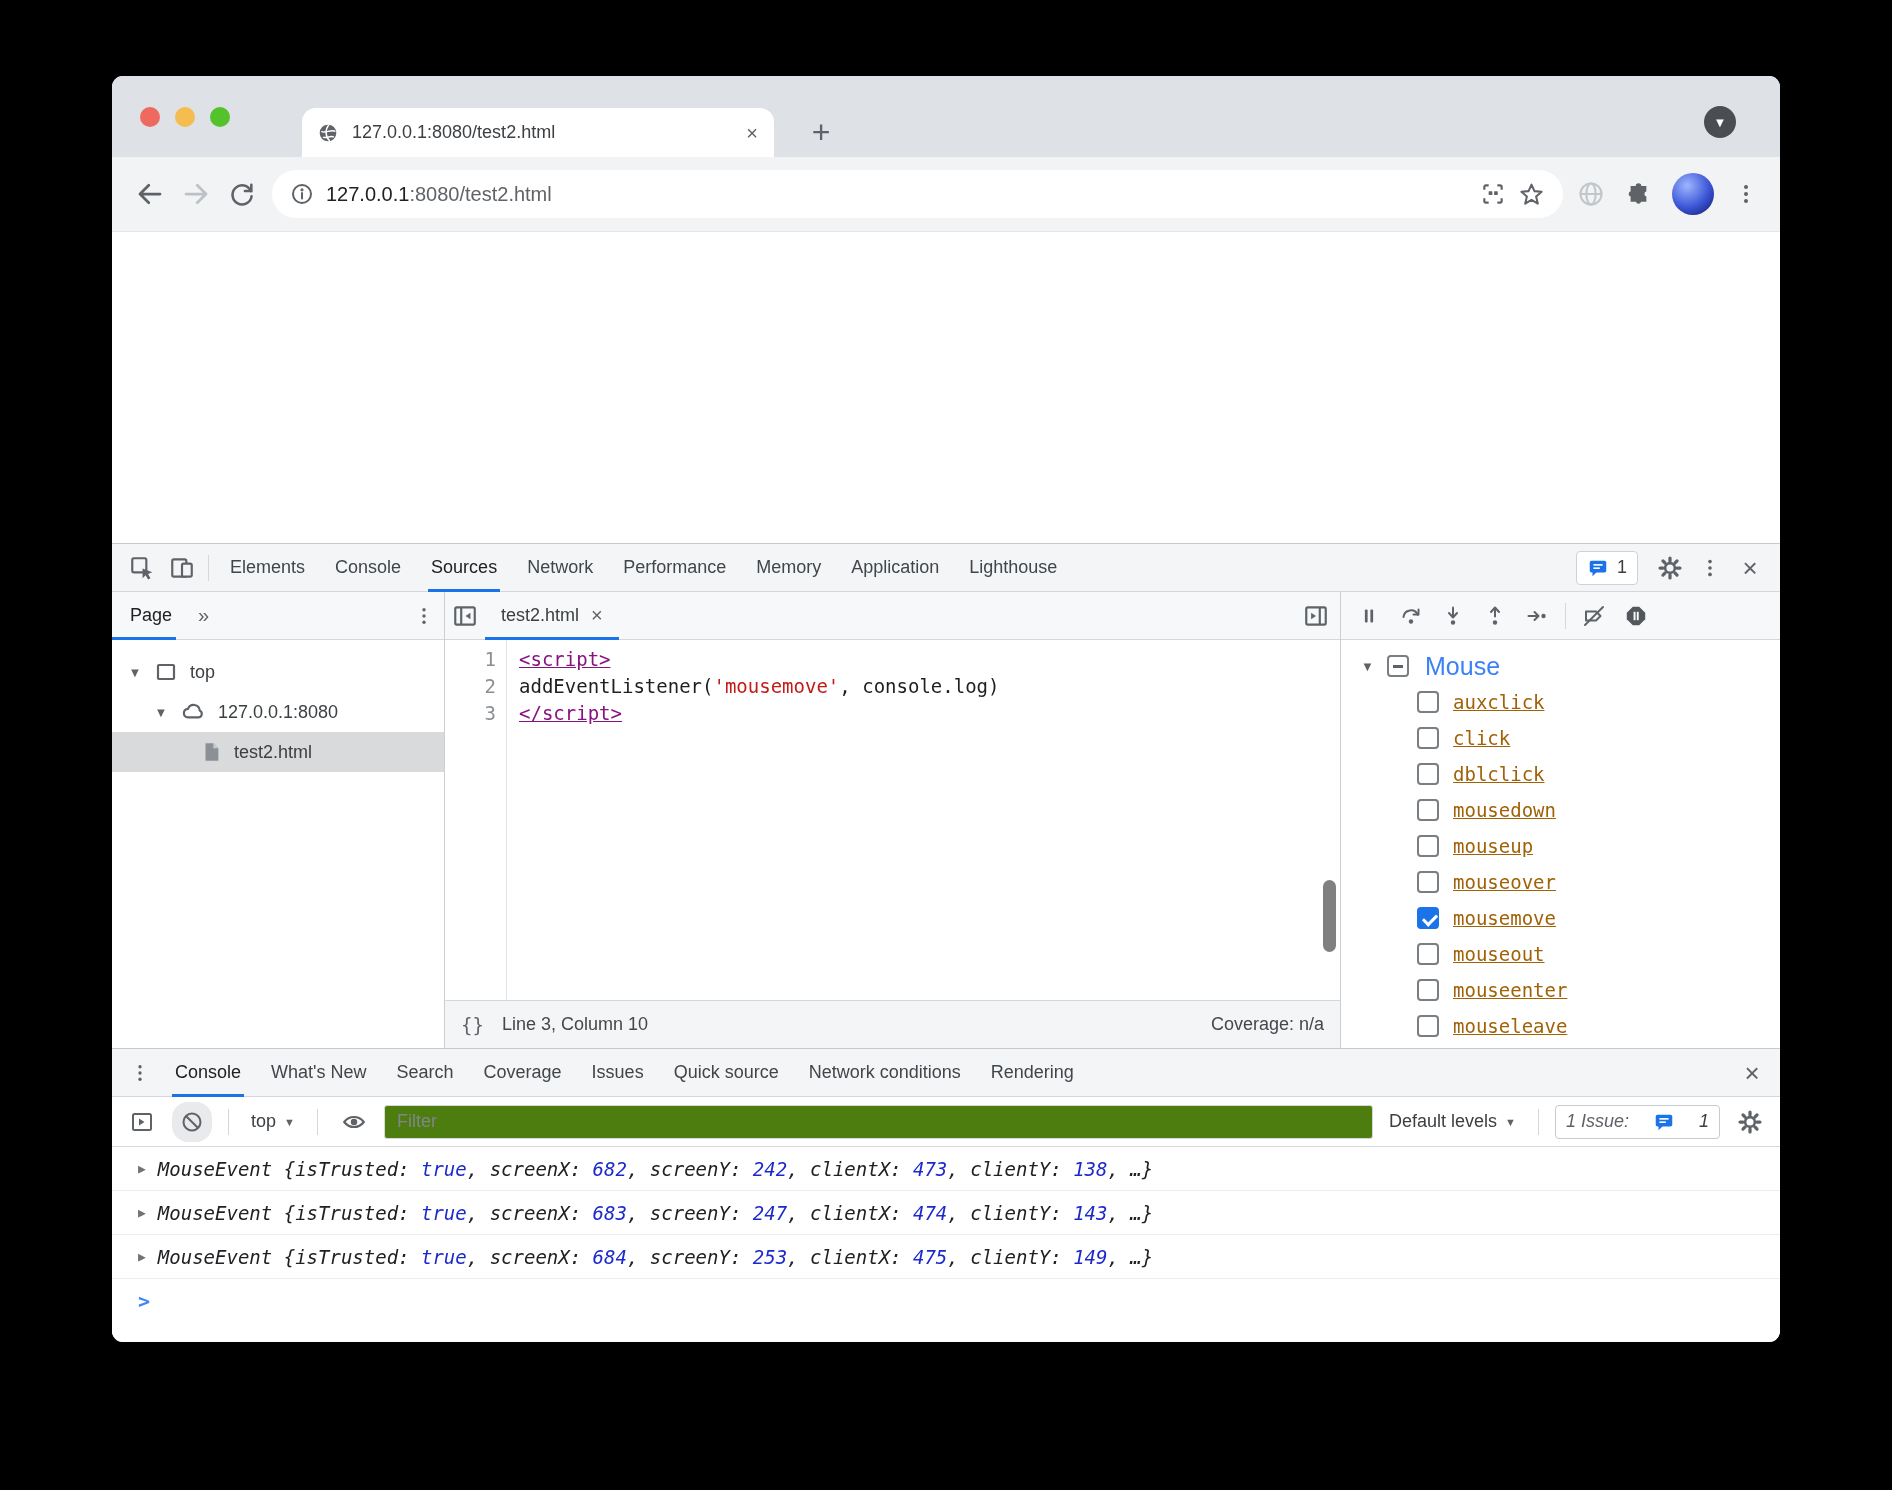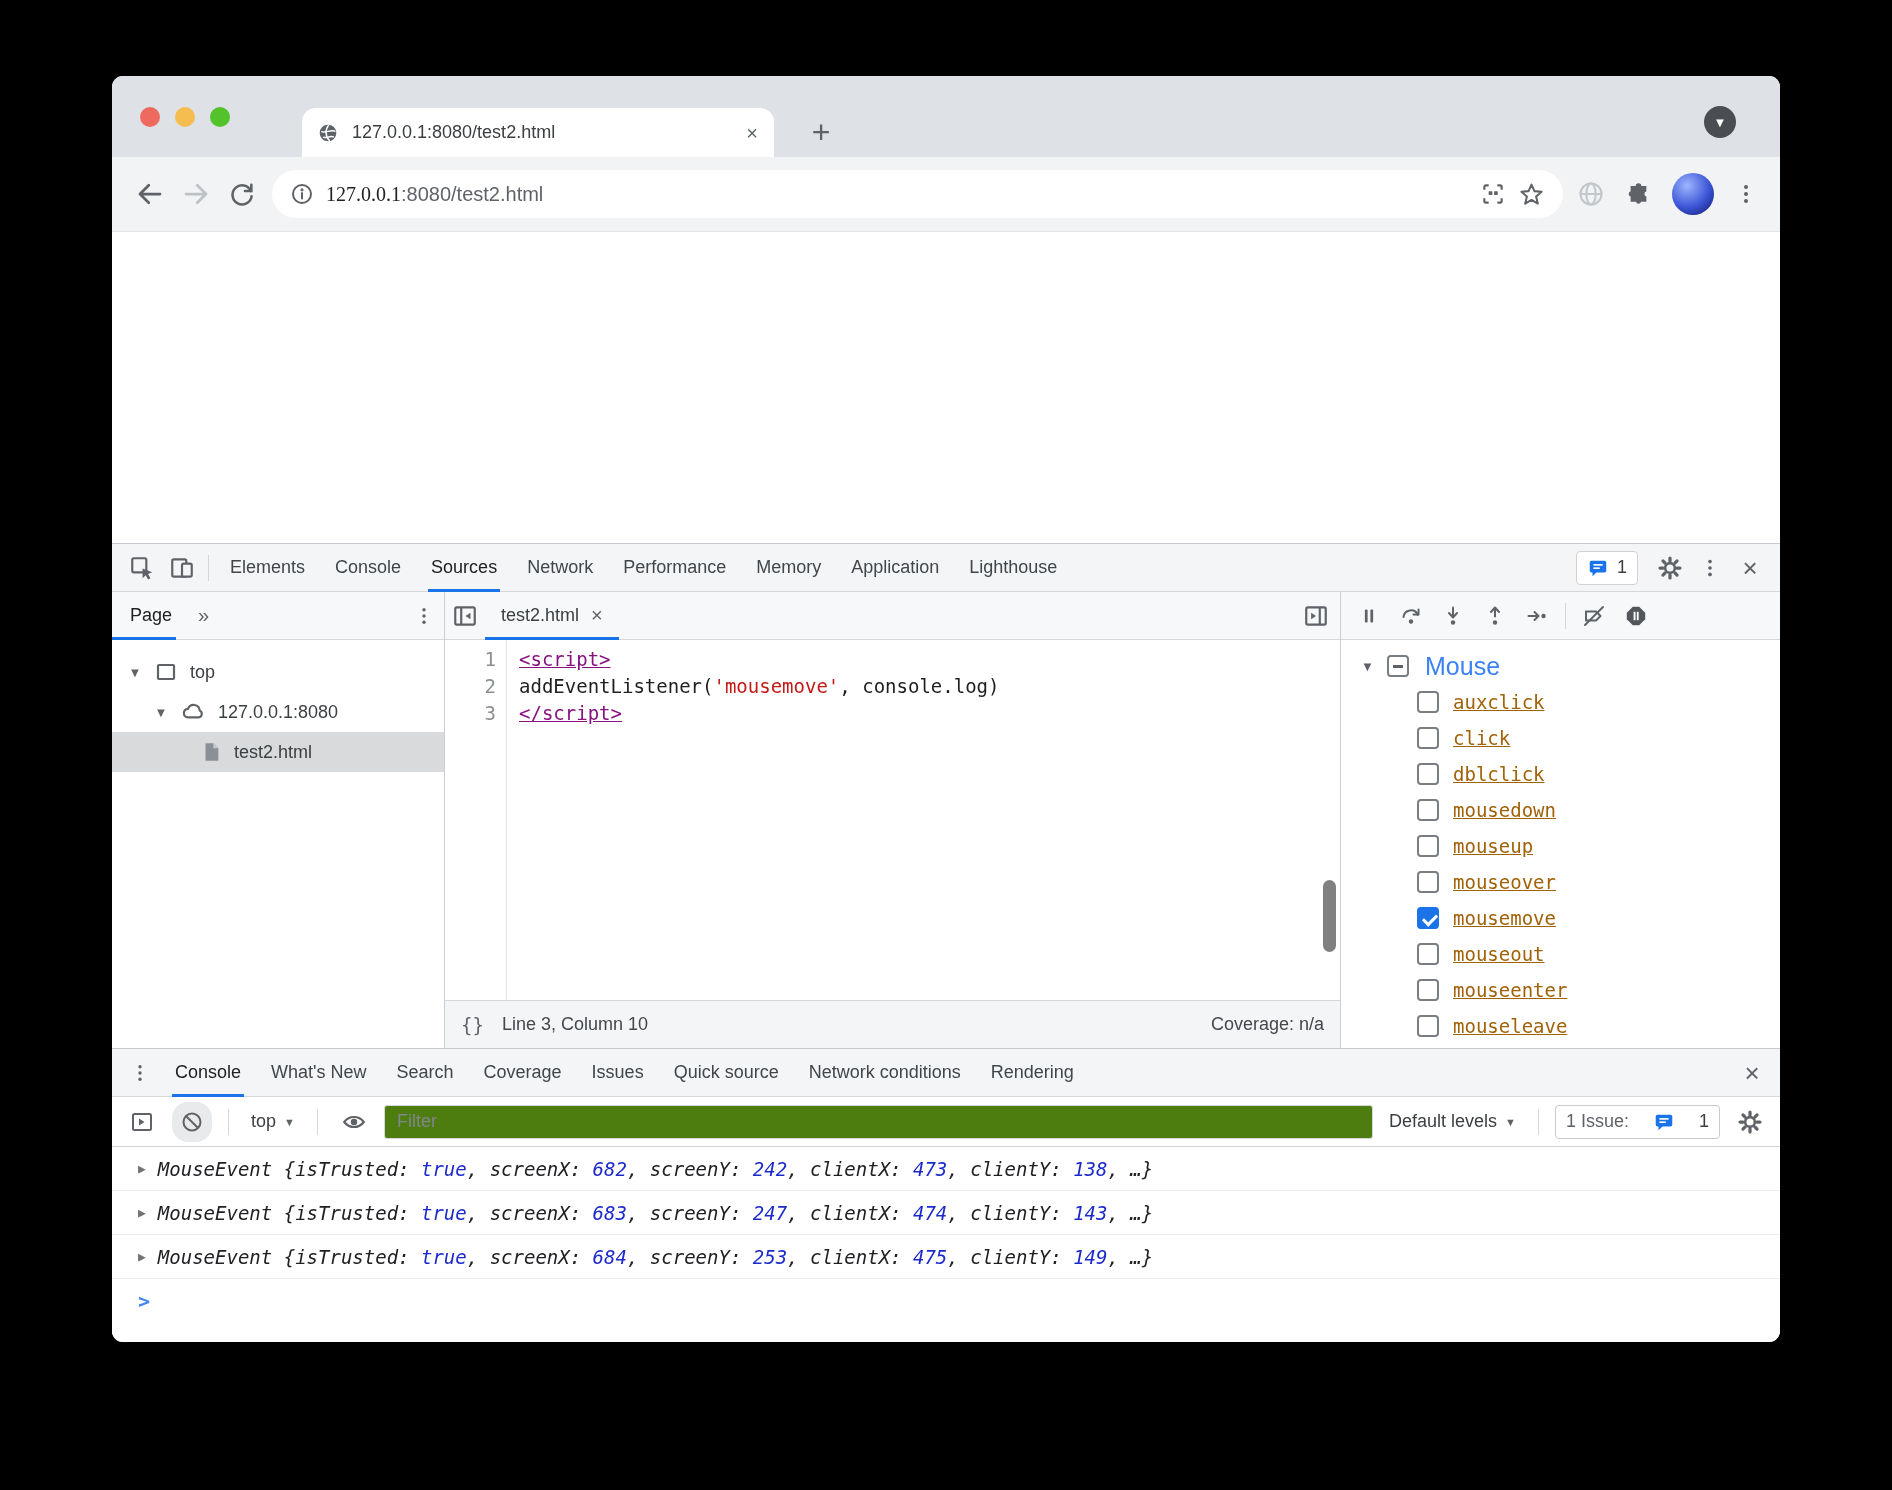--- a/index.html
+++ b/index.html
@@ -22,21 +22,21 @@
   .tab-overflow { position:absolute; right:44px; top:30px; width:32px; height:32px; border-radius:50%;
                   background:#4a4e53; color:#fff; display:flex; align-items:center; justify-content:center; font-size:13px; }
 
   
   .toolbar { height:75px; background:#f1f3f4; border-bottom:1px solid #e4e6e8; display:flex; align-items:center;
              padding:0 22px; gap:14px; flex:none; }
   .navbtn { width:32px; height:32px; display:flex; align-items:center; justify-content:center; flex:none; }
   .omnibox { flex:1; height:48px; background:#fff; border-radius:24px; display:flex; align-items:center;
              padding:0 18px; gap:12px; min-width:0; }
   .url { font-size:20px; white-space:nowrap; }
-  .url .host { color:#202124;font-family:Liberation Serif, serif; } .url .rest { color:#5f6368; }
+  .url .host { color:#202124; } .url .rest { color:#5f6368; }
   .omni-spacer { flex:1; }
   .right-icons { display:flex; align-items:center; gap:20px; flex:none; }
   .avatar { width:42px; height:42px; border-radius:50%;
             background:radial-gradient(circle at 36% 30%, #9db6ff, #3c55d6 55%, #131d73 95%); }
 
   
   .page { height:311px; background:#fff; flex:none; }
 
   
   .dt { height:505px; display:flex; flex-direction:column; flex:none; font-size:18px; color:#3c4043; }
@@ -105,21 +105,21 @@
              display:flex; align-items:center; padding:0 8px; flex:none; }
   .dr-toolbar { height:50px; background:#fff; border-bottom:1px solid #d6d8db; display:flex; align-items:center;
                 padding:0 10px; gap:10px; flex:none; }
   .pillbg { background:#e8eaec; border-radius:16px; }
   .ctx { display:flex; align-items:center; gap:8px; padding:0 6px; color:#3c4043; }
   .dd-arrow { font-size:11px; color:#5f6368; }
   .filter { flex:1; height:34px; border:1px solid #d6d8db; border-radius:3px; padding:0 12px; font-size:18px;
             color:#202124; outline:none; min-width:60px; background:#4d7c0f; }
   .filter::placeholder { color:#80868b; }
   .issue-box { display:flex; align-items:center; gap:24px; border:1px solid #c8cacd; border-radius:4px;
-               padding:5px 10px; background:#fff; }
+               padding:5px 10px; background:#fff;font-style:italic; }
   .issue-label { color:#5f6368; }
   .dr-msgs { flex:1; overflow:hidden; }
   .msg { height:44px; display:flex; align-items:center; gap:12px; padding:0 26px; border-bottom:1px solid #ececec;
          font:italic 19px "DejaVu Sans Mono", monospace; }
   .msg .arrow { font-style:normal; font-size:13px; color:#6f7377; flex:none; }
   .tk-obj { color:#202124; } .tk-key { color:#202124; } .tk-punct { color:#202124; } .tk-val { color:#1c2acb; }
   .prompt-row { height:44px; display:flex; align-items:center; padding:0 26px; }
   .prompt-chev { color:#4285f4; font:bold 20px "DejaVu Sans Mono", monospace; }
 
   svg { display:block; }

